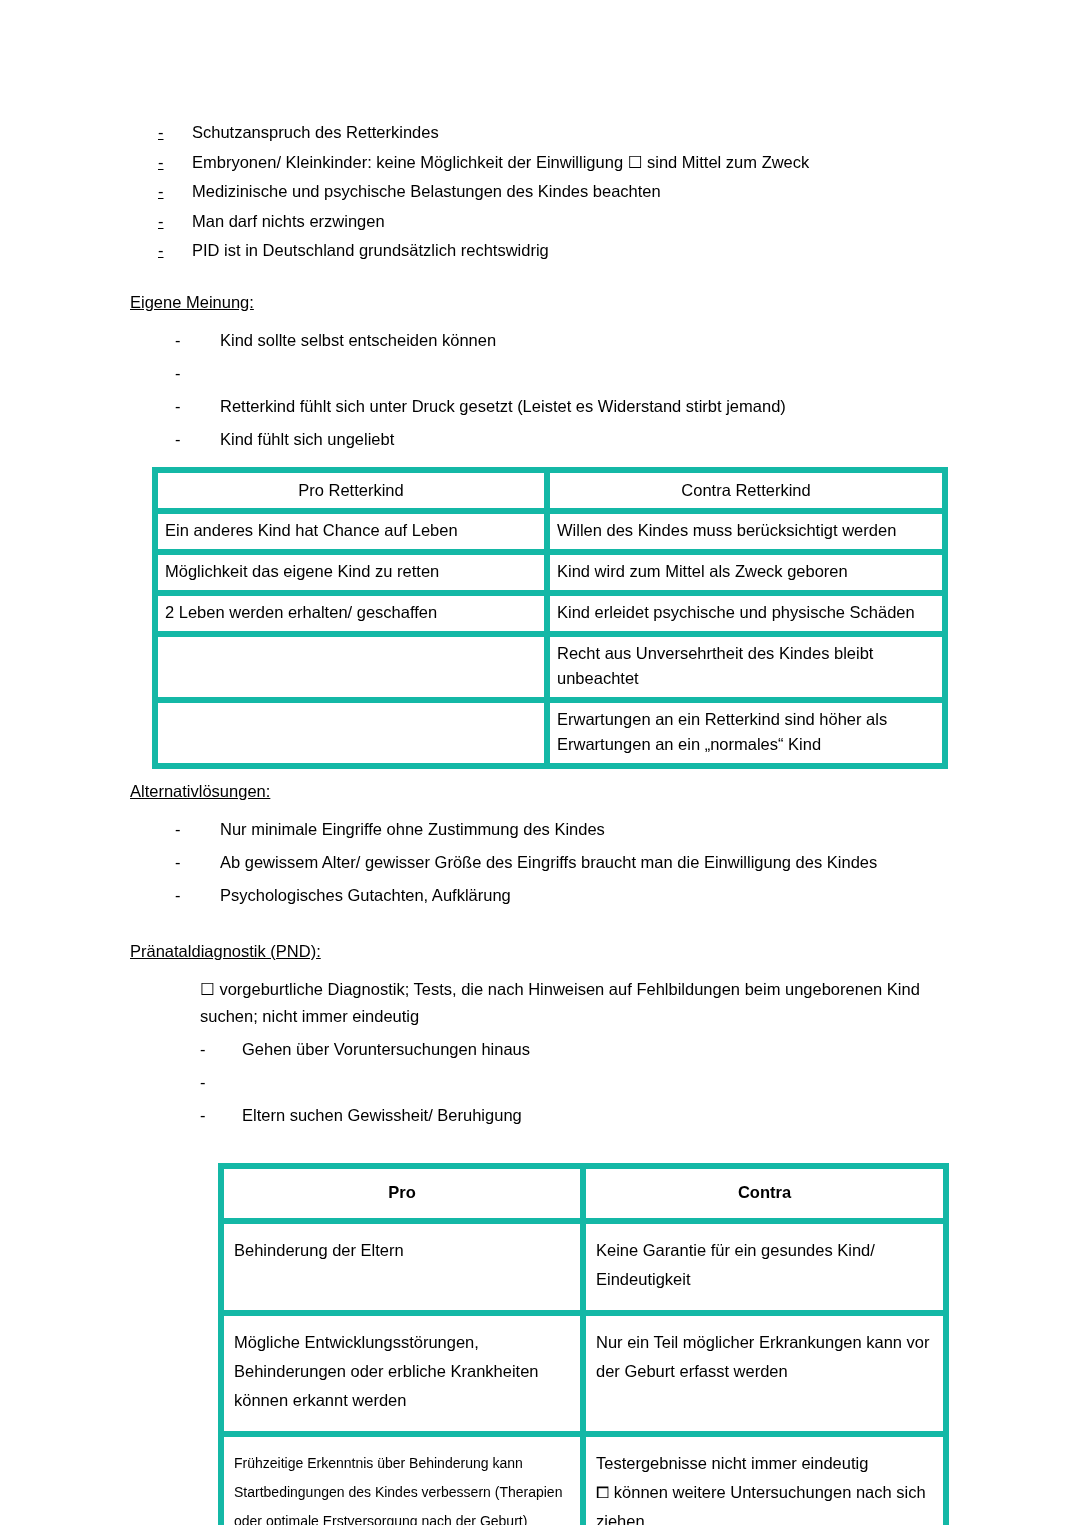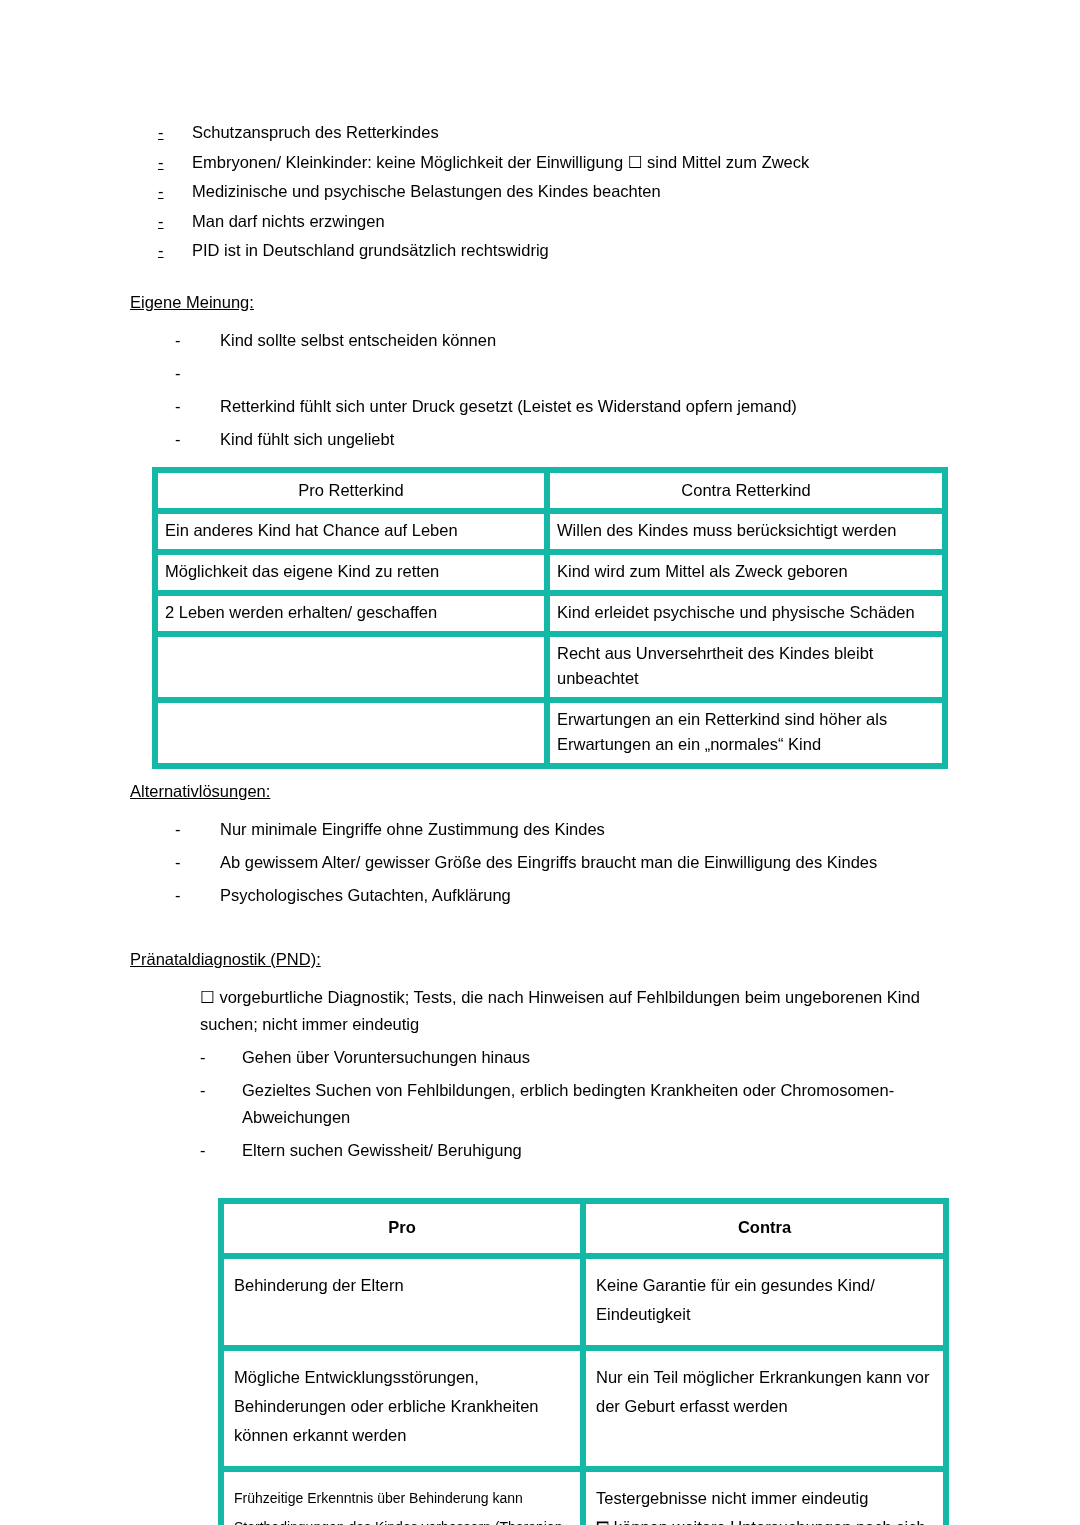--- a/index.html
+++ b/index.html
@@ -174,21 +174,21 @@
   <ul class="ul-plain">
     <li>
       <span class="mark">-</span>
       <span class="txt">Kind sollte selbst entscheiden können</span>
     </li>
     <li>
       <span class="mark">-</span>
     </li>
     <li>
       <span class="mark">-</span>
-      <span class="txt">Retterkind fühlt sich unter Druck gesetzt (Leistet es Widerstand opfern jemand)</span>
+      <span class="txt">Retterkind fühlt sich unter Druck gesetzt (Leistet es Widerstand stirbt jemand)</span>
     </li>
     <li>
       <span class="mark">-</span>
       <span class="txt">Kind fühlt sich ungeliebt</span>
     </li>
   </ul>
 
   <table class="t-retter">
     <colgroup>
         <col class="c1">
@@ -232,32 +232,31 @@
     <li>
       <span class="mark">-</span>
       <span class="txt">Ab gewissem Alter/ gewisser Größe des Eingriffs braucht man die Einwilligung des Kindes</span>
     </li>
     <li>
       <span class="mark">-</span>
       <span class="txt">Psychologisches Gutachten, Aufklärung</span>
     </li>
   </ul>
 
-  <div class="heading" style="margin-top:36px">Pränataldiagnostik (PND):</div>
+  <div class="heading" style="margin-top:28px">Pränataldiagnostik (PND):</div>
 
   <div class="para-indent">☐ vorgeburtliche Diagnostik; Tests, die nach Hinweisen auf Fehlbildungen beim ungeborenen Kind suchen; nicht immer eindeutig</div>
 
   <ul class="ul-plain ul-deep">
     <li>
       <span class="mark">-</span>
       <span class="txt">Gehen über Voruntersuchungen hinaus</span>
     </li>
     <li>
       <span class="mark">-</span>
-      <span class="txt">Gezieltes Suchen von Fehlbildungen, erblich bedingten Krankheiten oder Chromosomen-Abweichungen</span>
     </li>
     <li>
       <span class="mark">-</span>
       <span class="txt">Eltern suchen Gewissheit/ Beruhigung</span>
     </li>
   </ul>
 
   <table class="t-pnd">
     <colgroup>
         <col class="c1">

